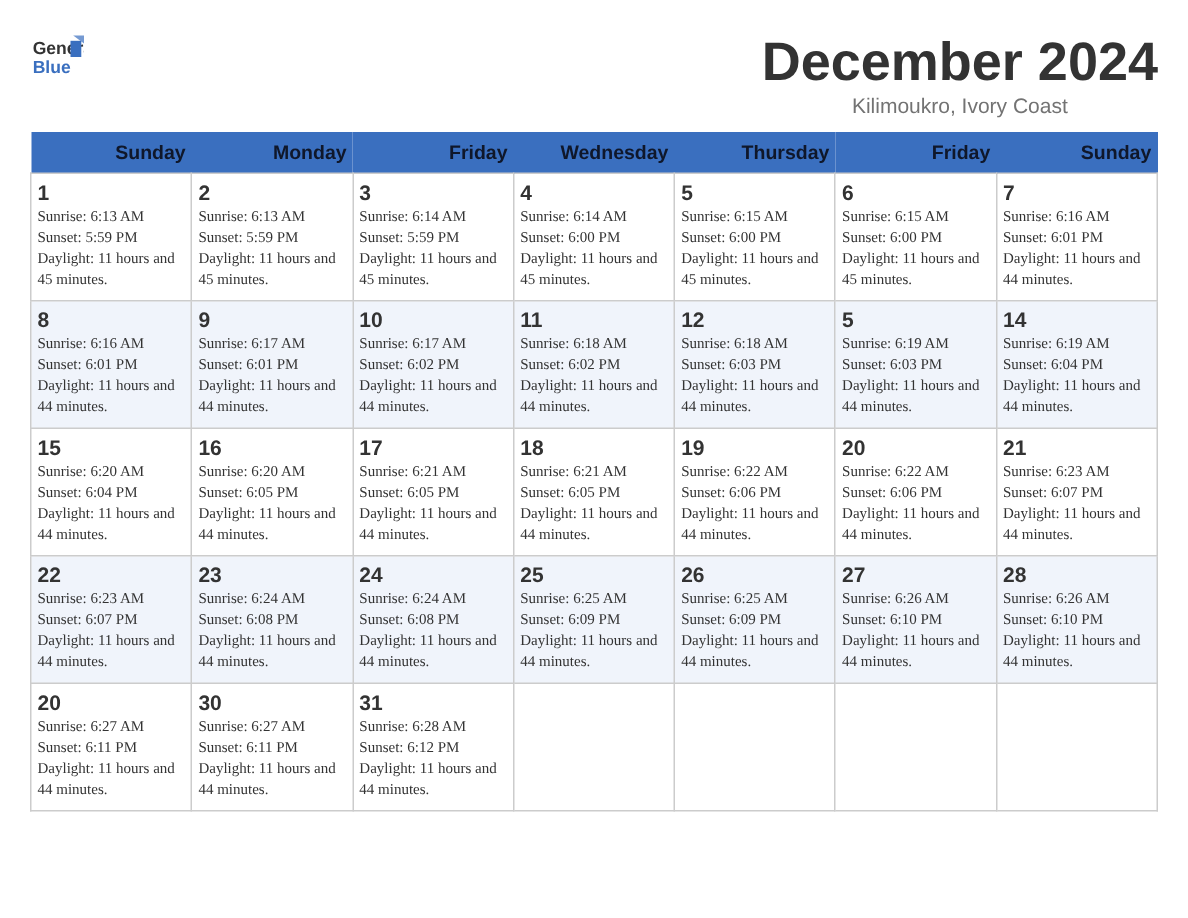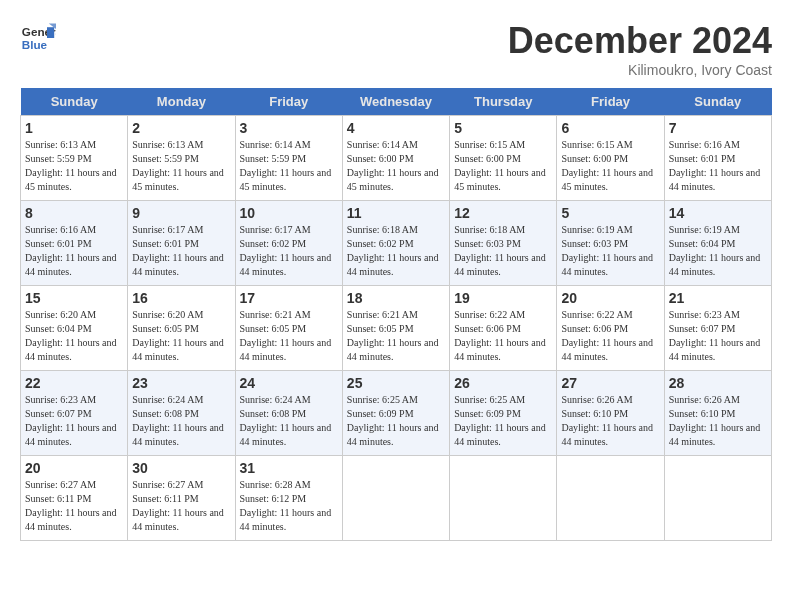--- a/index.html
+++ b/index.html
@@ -19,41 +19,41 @@
     .logo {
       display: flex;
       align-items: center;
       gap: 4px;
     }
     .logo-icon {
       width: 36px;
       height: 36px;
     }
     .title-block {
-      text-align: right;
+      text-align: center;
     }
     .month-title {
       font-size: 36px;
       font-weight: bold;
       color: #333;
     }
     .location {
       font-size: 14px;
       color: #737373;
     }
     table {
       width: 100%;
       border-collapse: collapse;
       font-size: 11px;
     }
     th {
       background-color: #3a6fbf;
-      color: #e5e5e5;
+      color: #0f172a;
       padding: 6px 4px;
-      text-align: center;
+      text-align: right;
       font-size: 13px;
       font-weight: bold;
     }
     td {
       border: 1px solid #ccc;
       vertical-align: top;
       padding: 4px;
       width: 14.28%;
       height: 85px;
     }

